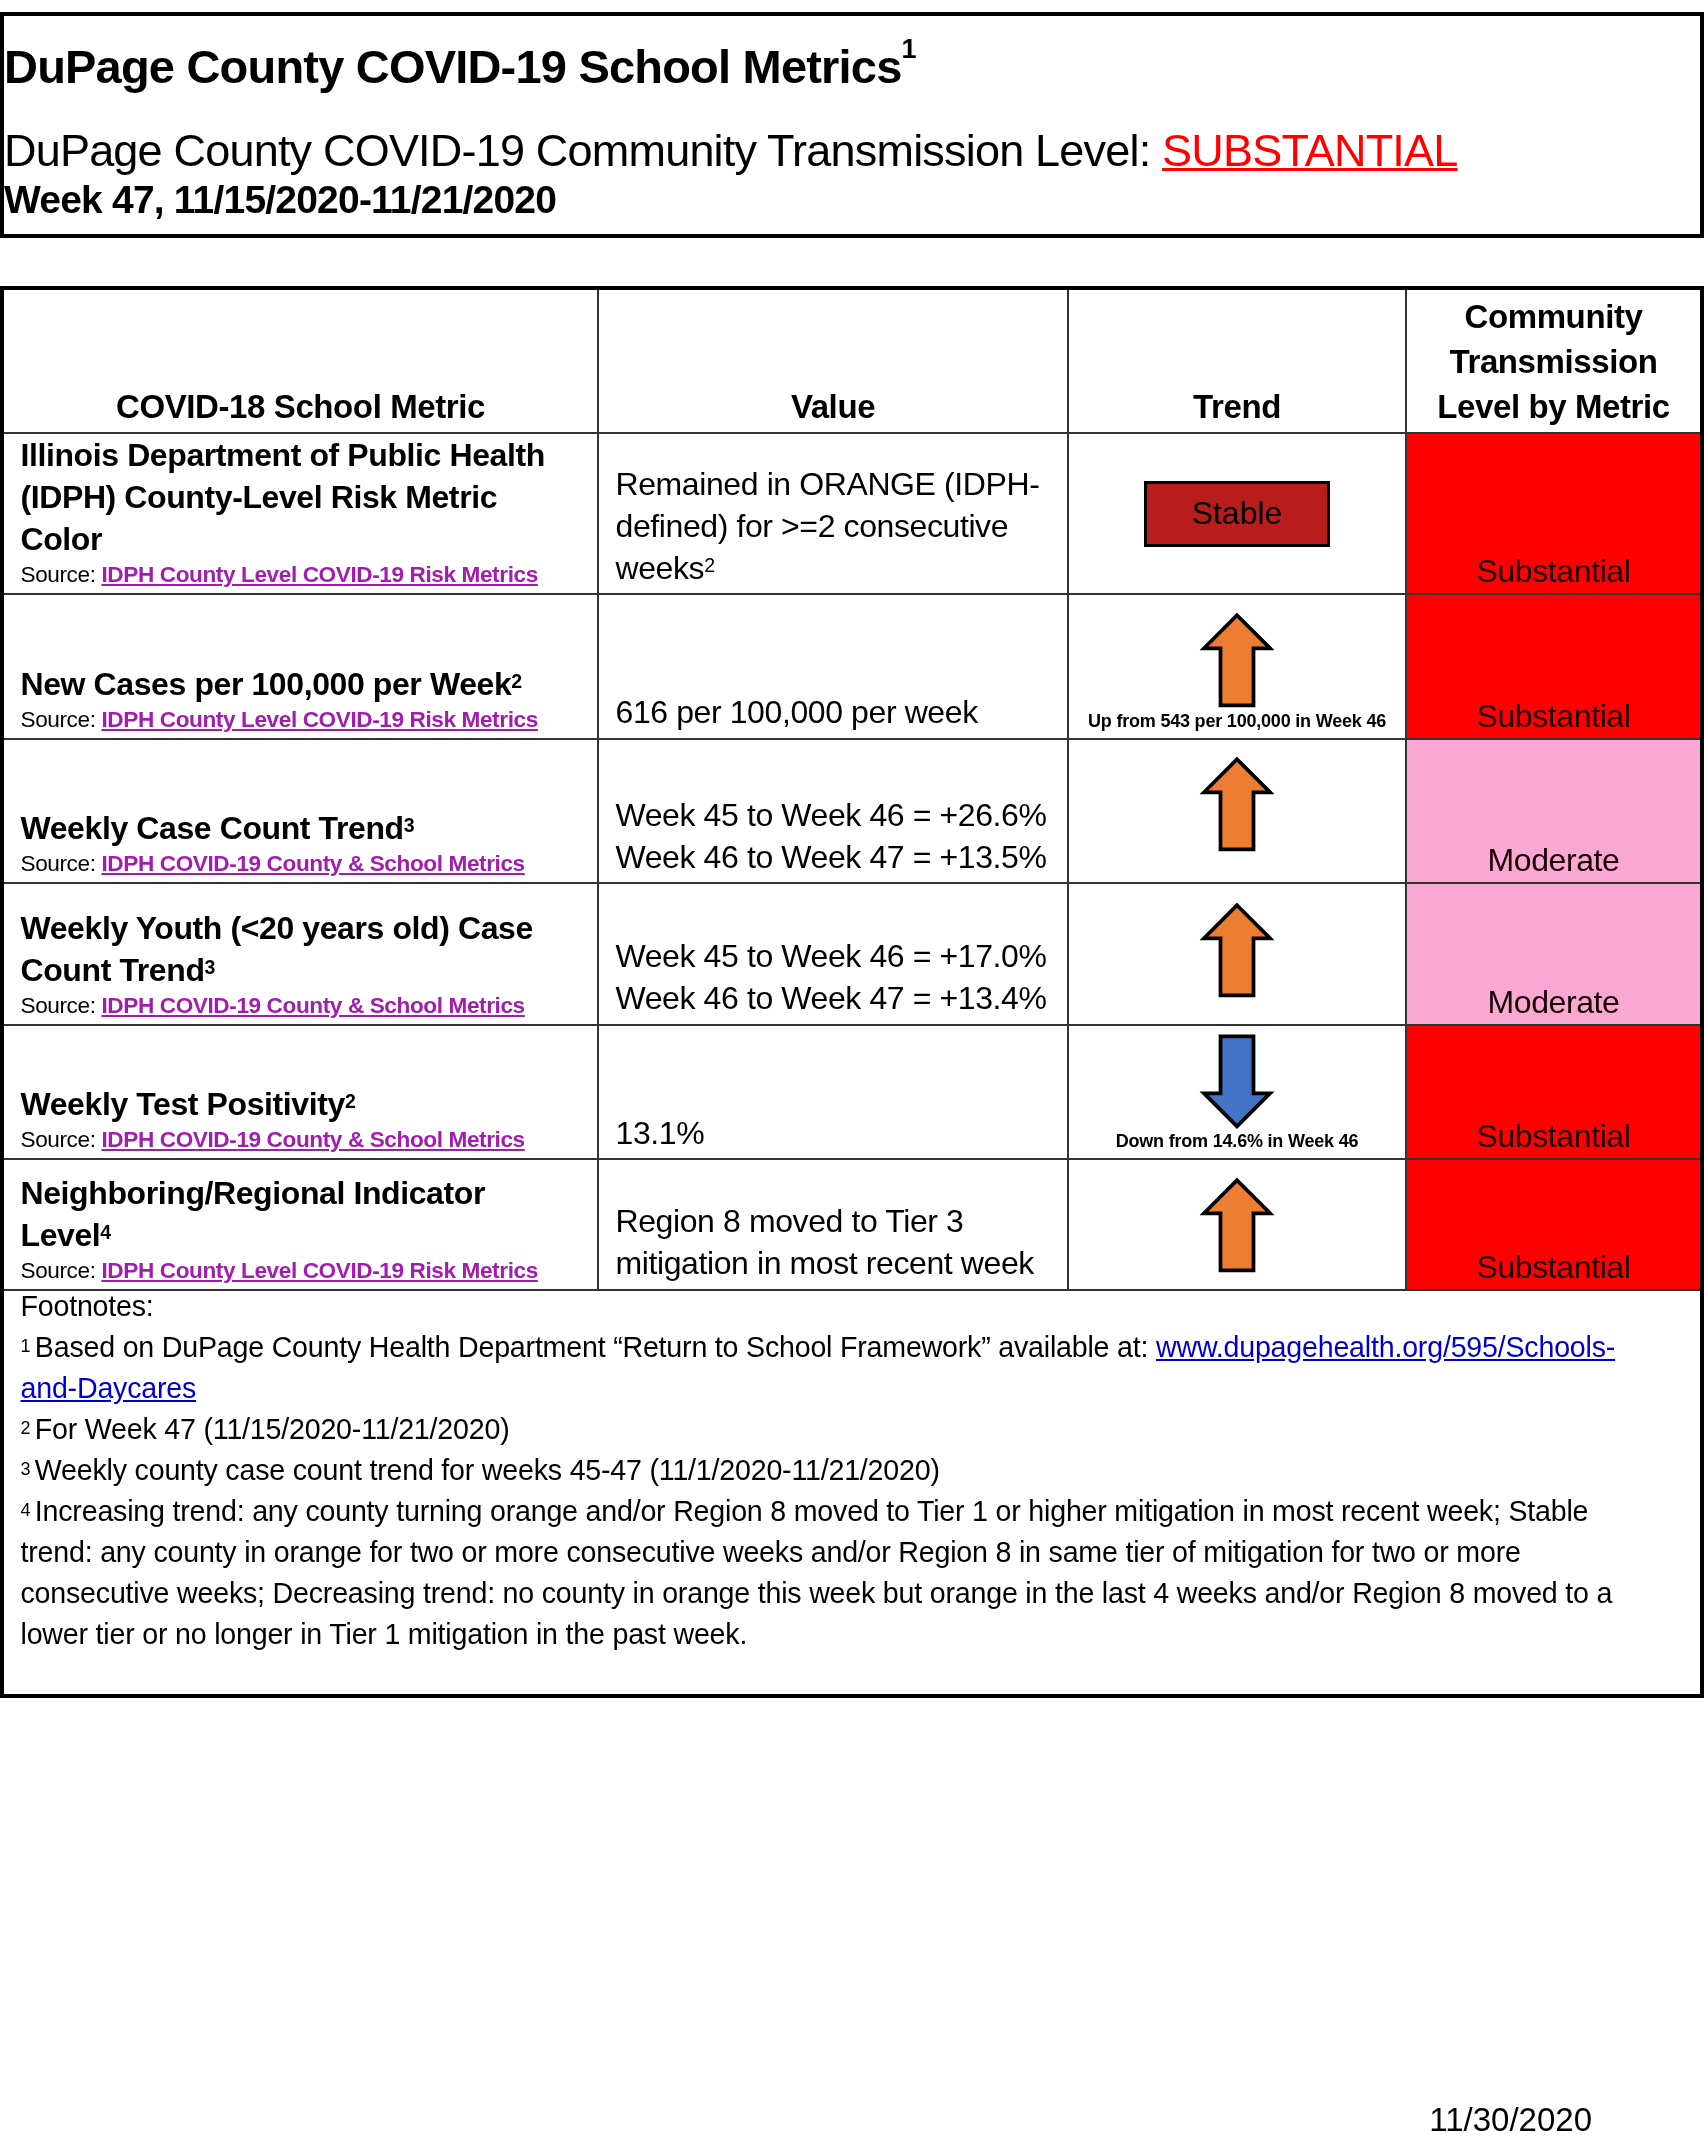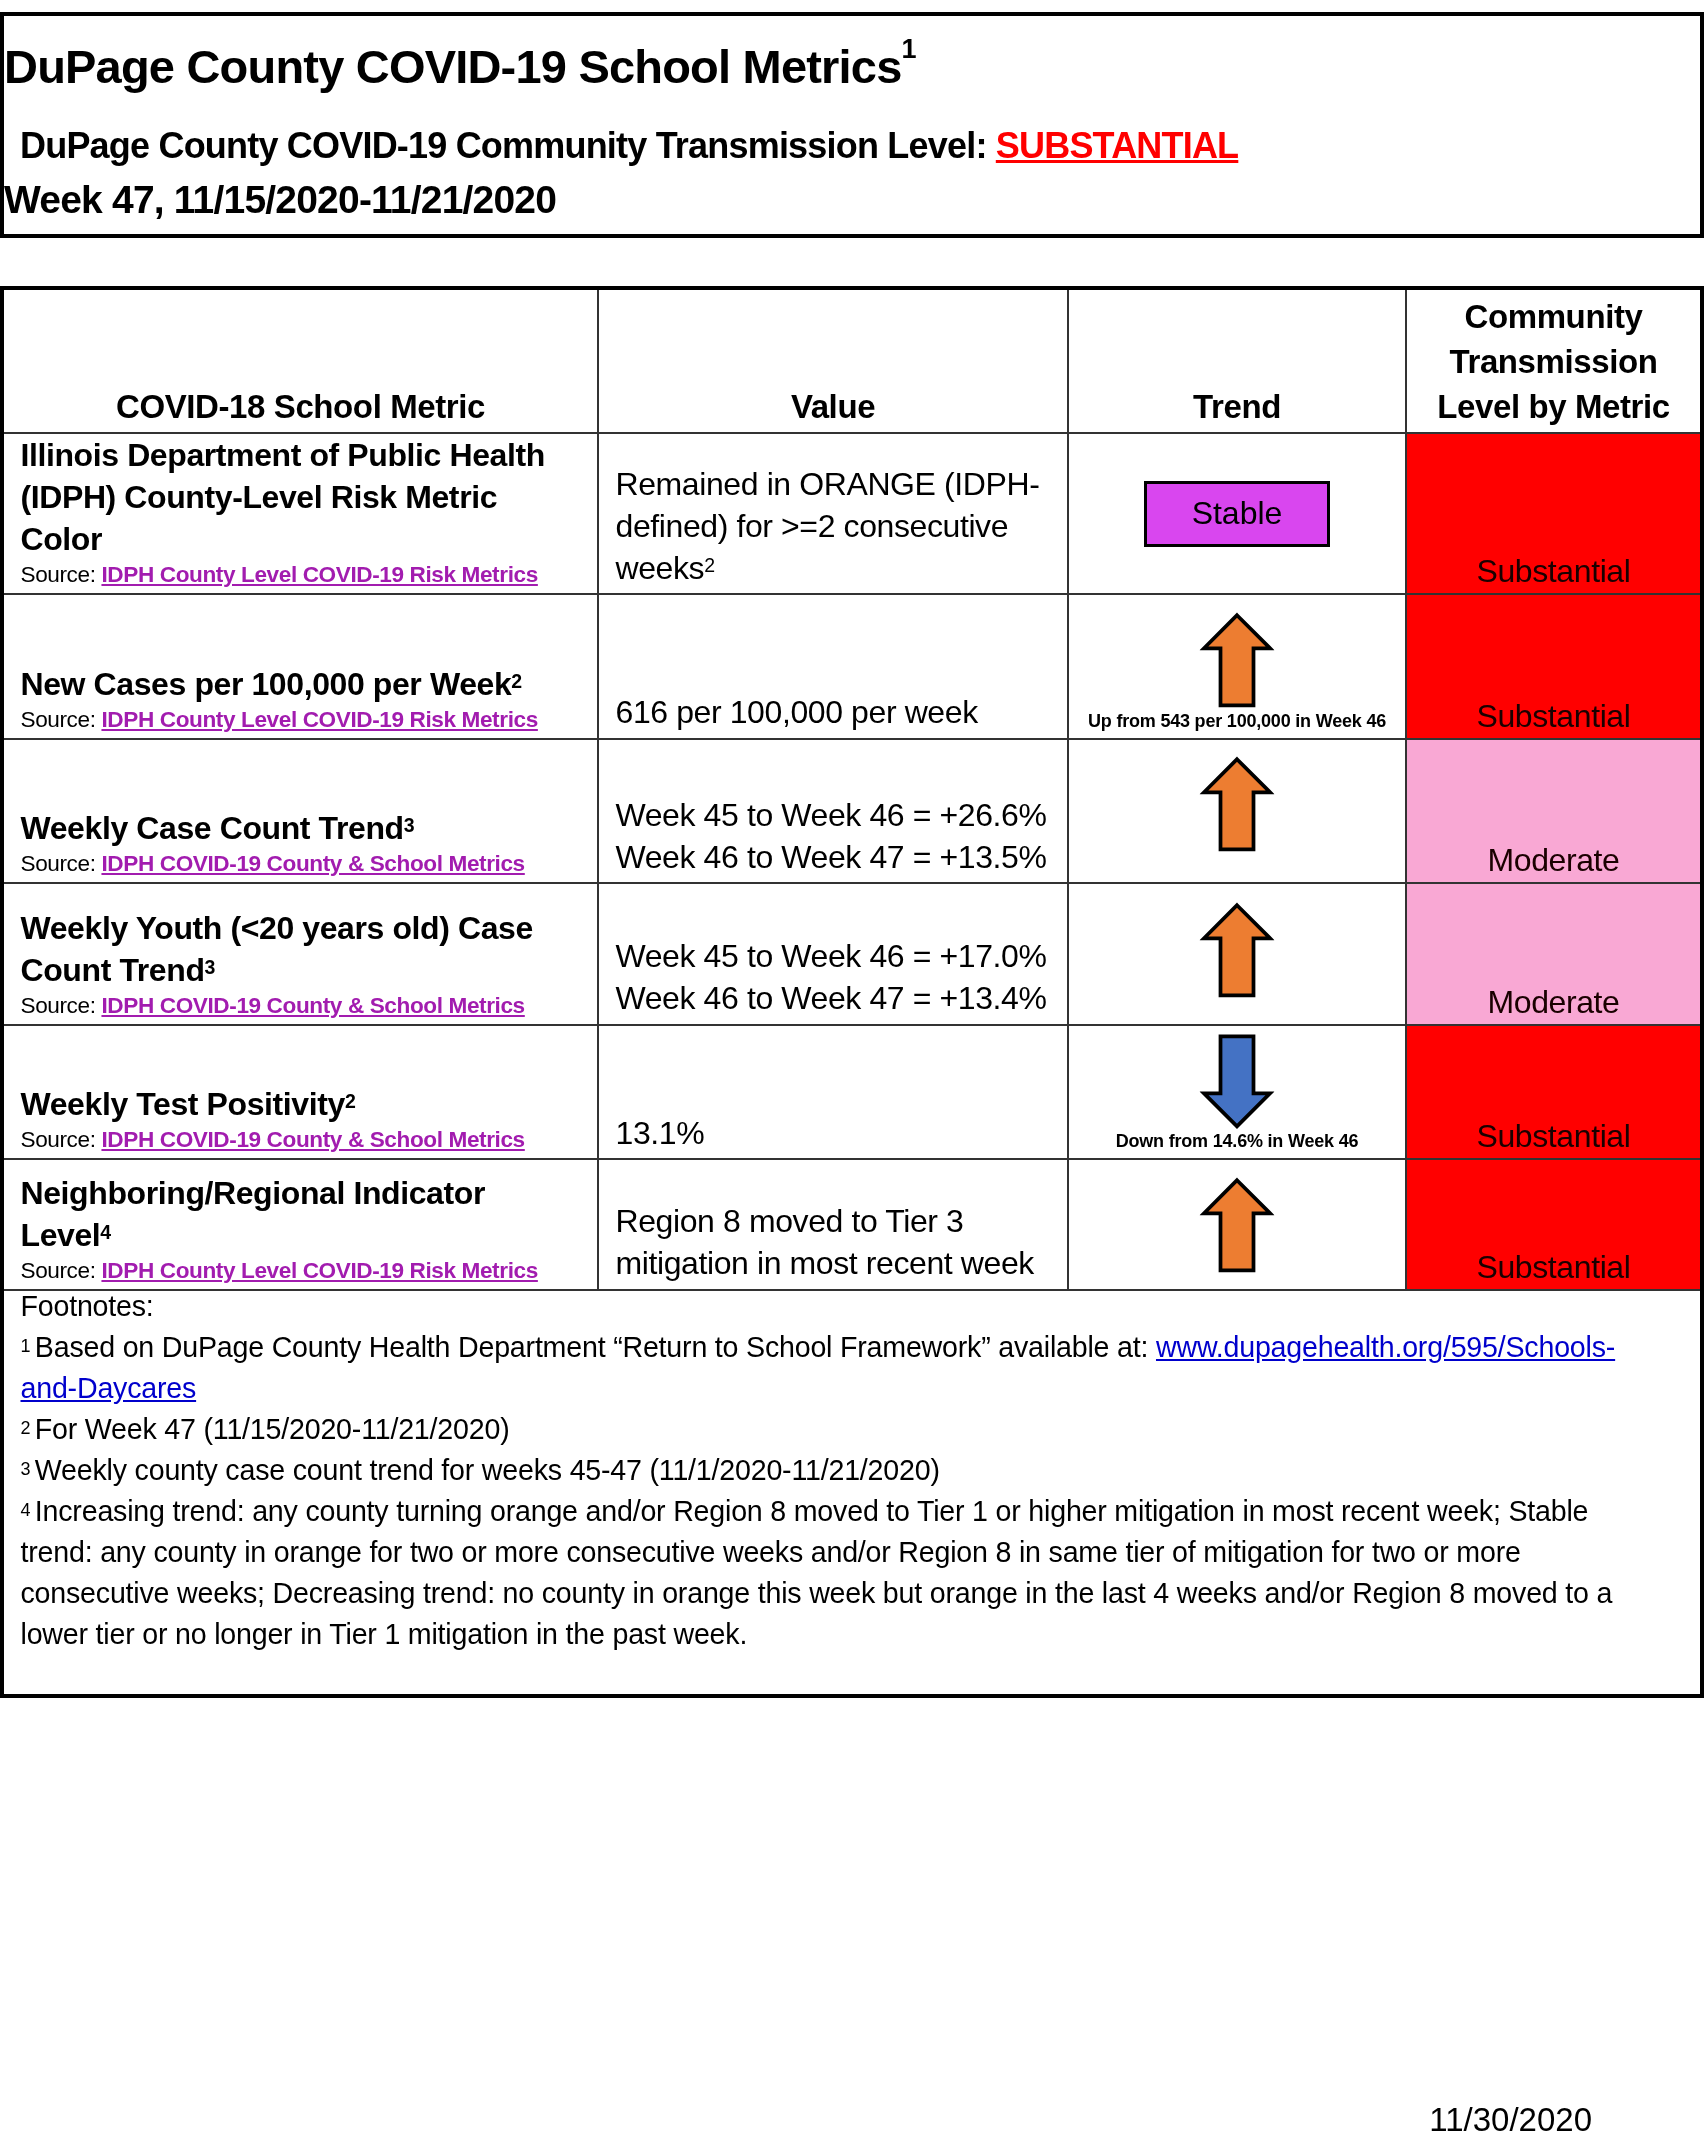--- a/index.html
+++ b/index.html
@@ -11,21 +11,21 @@
     position: absolute; left: 0; top: 12px; width: 1696px; height: 218px;
     border: 4.5px solid #000; border-top: 4.5px solid #000;
   }
   .title-main {
     position: absolute; left: 0; right: 0; top: 22.6px;
     font-size: 47px; font-weight: bold; letter-spacing: -0.8px;
   }
   .title-main sup { font-size: 27px; vertical-align: top; position: relative; top: -4.5px; }
   .title-sub {
     position: absolute; left: 0; right: 0; top: 109px;
-    font-size: 36px; font-weight: bold; letter-spacing: -0.8px; padding-left: 16px;
+    font-size: 45px; font-weight: normal; letter-spacing: -0.8px;
   }
   .title-level { color: #ff0000; text-decoration: underline; text-decoration-thickness: 3px; }
   .title-week {
     position: absolute; left: 0; right: 0; top: 162px;
     font-size: 39px; font-weight: bold; letter-spacing: -0.8px;
   }
 
   .main-box {
     position: absolute; left: 0; top: 286px; width: 1696px; height: 1404px;
     border: 4.5px solid #000;
@@ -60,21 +60,21 @@
   .trend-cell { position: relative; text-align: center; vertical-align: middle !important; padding: 0 !important; }
   .level-cell {
     text-align: center; font-size: 32px; color: #1a0000; padding-bottom: 3px !important;
     letter-spacing: -0.4px;
   }
   .level-red { background: #ff0000; }
   .level-orange { background: #f9a8d4; }
 
   .stable-box {
     position: absolute; left: 50%; top: 50%; transform: translate(-50%, -50%);
-    width: 180px; height: 60px; background: #d946ef; border: 3.8px solid #000;
+    width: 180px; height: 60px; background: #b91c1c; border: 3.8px solid #000;
     display: flex; align-items: center; justify-content: center; font-size: 32px;
   }
   .arrow-svg { position: absolute; left: 50%; transform: translateX(-50%); }
   .trend-note {
     position: absolute; left: 0; right: 0; bottom: 6px; text-align: center;
     font-size: 18px; letter-spacing: -0.2px; font-weight: bold;
   }
 
   .footnotes {
     position: absolute; left: 16.5px; right: 45px; top: 996px;

